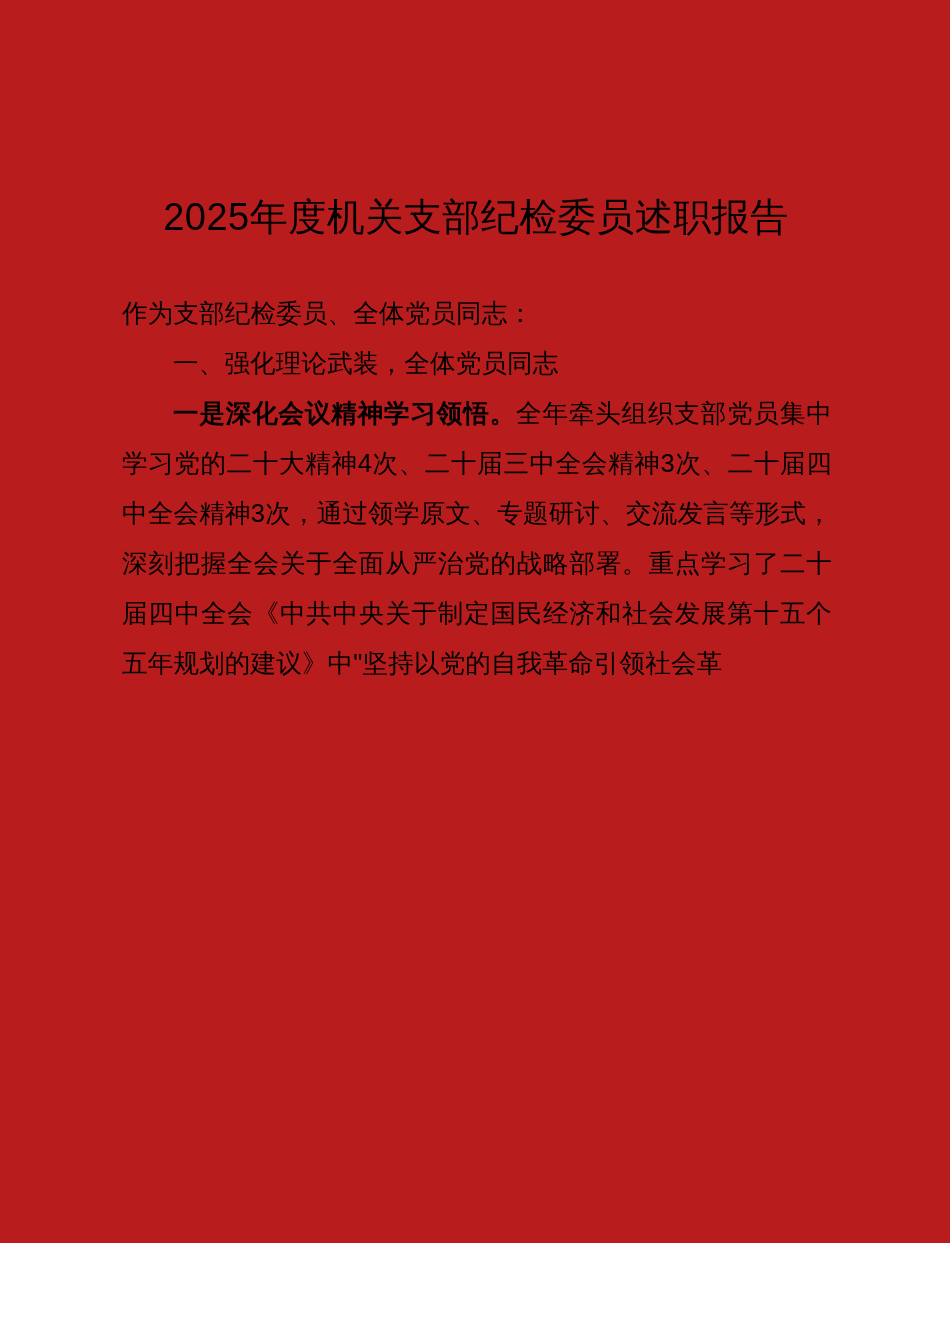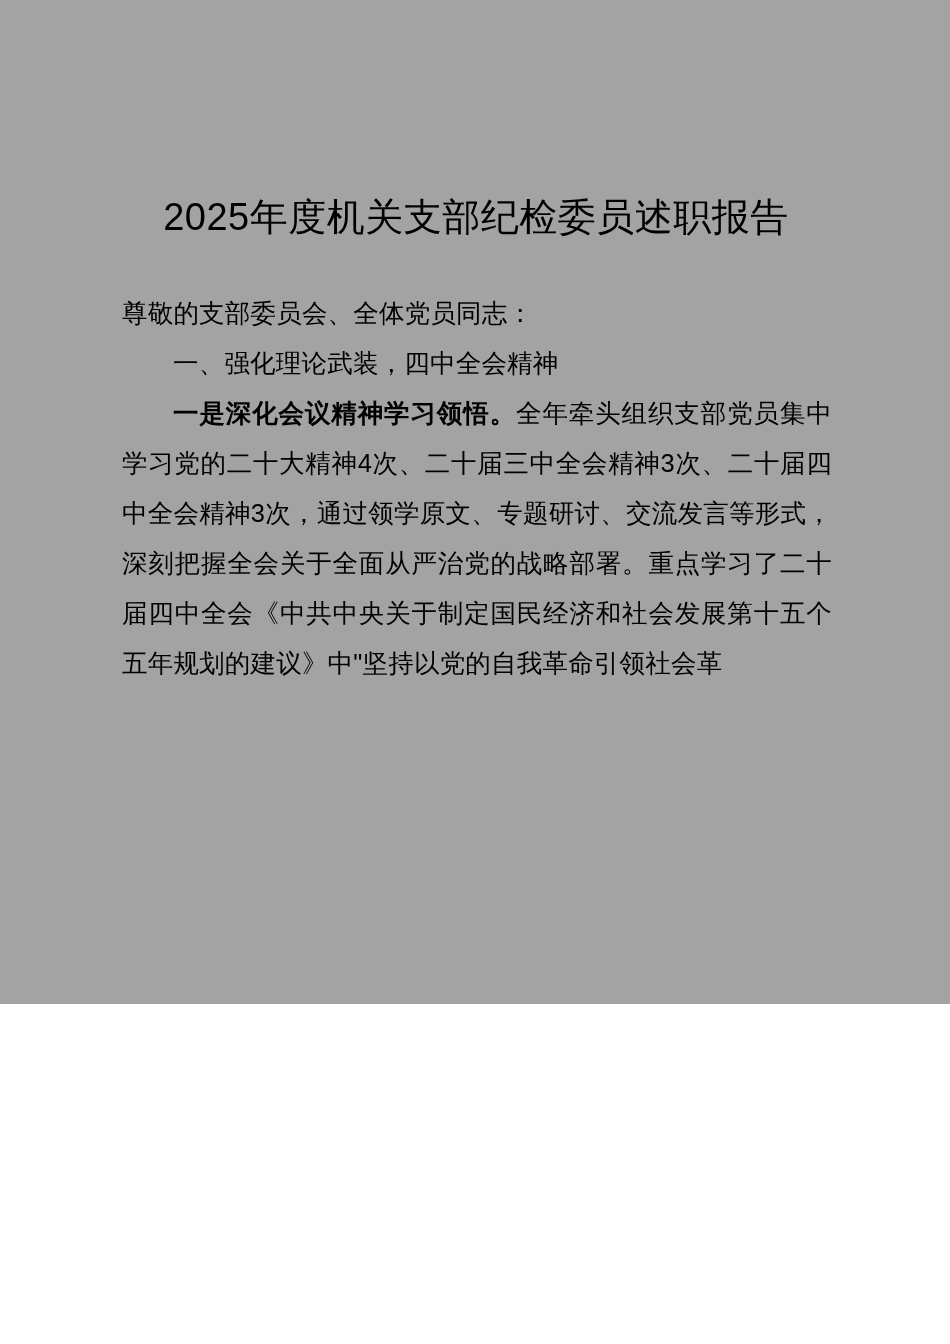--- a/index.html
+++ b/index.html
@@ -12,22 +12,22 @@
     height: 1344px;
     overflow: hidden;
     font-family: "Liberation Sans", "DejaVu Sans", sans-serif;
     color: #000000;
     -webkit-font-smoothing: antialiased;
   }
 
   .page {
     position: relative;
     width: 950px;
-    height: 1004px;
-    background: #a3a3a3;
+    height: 1243px;
+    background: #b91c1c;
     box-sizing: border-box;
   }
 
   .doc-title {
     position: absolute;
     top: 168px;
     left: 122px;
     width: 708px;
     text-align: center;
     font-size: 38px;
@@ -71,23 +71,23 @@
 </style>
 </head>
 <body>
 
 <div class="page">
 
   <h1 class="doc-title">2025年度机关支部纪检委员述职报告</h1>
 
   <div class="body-block">
 
-    <p class="para noindent">尊敬的支部委员会、全体党员同志：</p>
+    <p class="para noindent">作为支部纪检委员、全体党员同志：</p>
 
 
-    <p class="para indent">一、强化理论武装，四中全会精神</p>
+    <p class="para indent">一、强化理论武装，全体党员同志</p>
 
 
     <p class="para indent"><span class="bold-run">一是深化会议精神学习领悟。</span><span>全年牵头组织支部党员集中学习党的二十大精神4次、二十届三中全会精神3次、二十届四中全会精神3次，通过领学原文、专题研讨、交流发言等形式，深刻把握全会关于全面从严治党的战略部署。重点学习了二十届四中全会《中共中央关于制定国民经济和社会发展第十五个五年规划的建议》中"坚持以党的自我革命引领社会革</span></p>
 
   </div>
 
 </div>
 
 </body></html>

